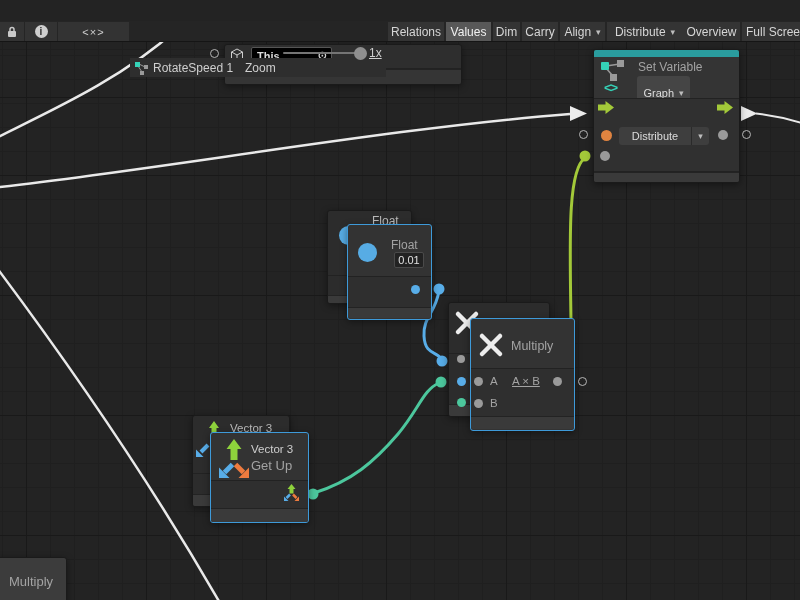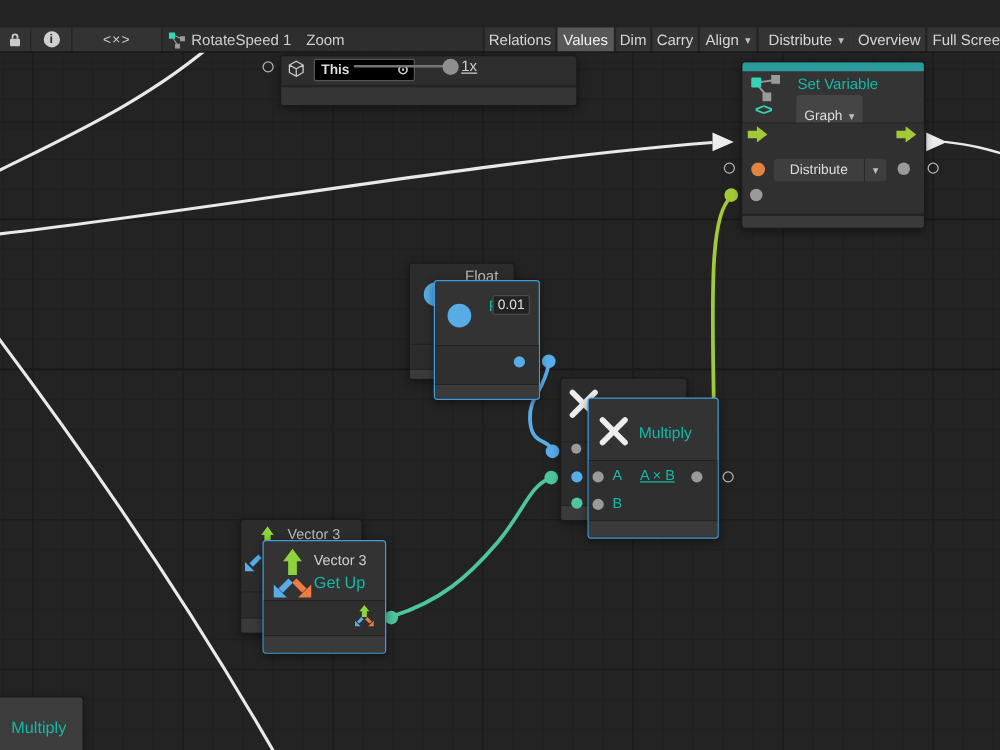--- a/index.html
+++ b/index.html
@@ -9,21 +9,21 @@
   
   .topbar{position:absolute;left:0;top:0;width:800px;height:21px;background:#181818;z-index:10;}
   .focusline{position:absolute;left:0;top:0;width:800px;height:2px;background:#3a76b5;}
   .tab{position:absolute;left:0;top:2px;width:112px;height:19px;background:#2d2d2d;display:flex;align-items:center;}
   .tab-label{color:#d4d4d4;font-size:12px;margin-left:4px;white-space:nowrap;}
   .winctl{position:absolute;top:2px;height:19px;color:#c3c3c3;font-size:13px;line-height:18px;text-align:center;}
   .maxbox{position:absolute;top:7px;width:9px;height:8px;border:1.5px solid #c3c3c3;}
   
   .toolbar{position:absolute;left:0;top:21px;width:800px;height:21px;background:#252525;z-index:10;border-bottom:1px solid #151515;box-sizing:border-box;}
   .seg{position:absolute;top:1px;height:19px;background:#333333;display:flex;align-items:center;justify-content:center;}
-  .seg.mid{background:#2e2e2e;justify-content:flex-start;}
+  .seg.mid{background:#2e2e2e;justify-content:flex-start;margin-top:36px;}
   .tbtxt{color:#cfcfcf;font-size:12px;white-space:nowrap;}
   .tbtn{position:absolute;top:1px;height:19px;background:#343434;color:#d6d6d6;font-size:12px;
         display:flex;align-items:center;justify-content:center;white-space:nowrap;overflow:hidden;}
   .tbtn.active{background:#585858;color:#f0f0f0;}
   .dd-arrow{font-size:9px;color:#bdbdbd;margin-left:5px;}
   .slider-track{position:absolute;left:283px;top:31px;width:74px;height:2px;background:#757575;border-radius:1px;}
   .slider-handle{position:absolute;left:354px;top:26px;width:13px;height:13px;border-radius:50%;background:#8f8f8f;}
   
   .canvas{position:absolute;left:0;top:42px;width:800px;height:558px;background-color:#232323;z-index:0;
     background-image:
@@ -34,21 +34,21 @@
     background-position:26px 0,0 56px,2px 0,0 8px;}
   #wires{position:absolute;left:0;top:0;width:800px;height:600px;z-index:1;pointer-events:none;}
   
   .node{position:absolute;background:#2f2f2f;border:1px solid #1a1a1a;border-radius:3px;
         box-shadow:0 2px 7px rgba(0,0,0,.4);}
   .node.back{background:#2c2c2c;z-index:2;}
   .node.front{z-index:3;}
   .node.sel{border:1.5px solid #3e9ad9;}
   .nfoot{position:absolute;left:0;right:0;background:#3a3a3a;border-top:1px solid #232323;border-radius:0 0 2px 2px;}
   .nsep{position:absolute;left:0;right:0;height:1px;background:#222222;}
-  .ntitle{position:absolute;color:#14b8a6;font-size:12px;white-space:nowrap;}
+  .ntitle{position:absolute;color:#a3a3a3;font-size:12px;white-space:nowrap;}
   .ntitle.dim{color:#b9b9b9;}
   .nbody-dark{position:absolute;left:0;right:0;background:#2e2e2e;}
   .field{position:absolute;background:#000000;border:1px solid #555;border-radius:2px;color:#dcdcdc;
          font-size:11px;display:flex;align-items:center;font-weight:bold;}
   .valbox{position:absolute;background:#222;border:1px solid #4a4a4a;border-radius:2px;color:#e0e0e0;
           font-size:11px;display:flex;align-items:center;justify-content:center;}
   .ddbox{position:absolute;background:#454545;border-radius:3px;color:#ddd;font-size:11px;
          display:flex;align-items:center;justify-content:center;}
   .port{position:absolute;border-radius:50%;z-index:4;}
   .ring{position:absolute;width:7px;height:7px;border:1.5px solid #b5b5b5;border-radius:50%;z-index:4;}
@@ -153,21 +153,21 @@
     <div class="ddbox" style="left:98px;top:77px;width:17px;height:18px;background:#3e3e3e;border-radius:0 3px 3px 0;">
       <span class="dd-arrow" style="margin:0;">▾</span>
     </div>
     <div class="nsep" style="top:121px;"></div>
     <div class="nfoot" style="top:122px;height:9px;"></div>
   </div>
 
   <div class="node front sel" style="left:347px;top:224px;width:83px;height:94px;background:#333333;">
     <div class="abs" style="left:10px;top:18px;width:19px;height:19px;border-radius:50%;background:#57ace4;"></div>
     <span class="ntitle" style="left:43px;top:13px;">Float</span>
-    <div class="valbox" style="left:46px;top:11px;width:28px;height:14px;">
+    <div class="valbox" style="left:46px;top:27px;width:28px;height:14px;">
       <span>0.01</span>
     </div>
     <div class="nsep" style="top:51px;"></div>
     <div class="nbody-dark" style="top:52px;height:30px;background:#2f2f2f;"></div>
     <div class="nfoot" style="top:82px;height:10px;"></div>
   </div>
 
   <div class="node front sel" style="left:470px;top:318px;width:103px;height:111px;background:#333333;">
     <svg class="abs" style="left:7px;top:11px;" width="26" height="30" viewBox="0 0 26 30">
       <line x1="4" y1="6" x2="22" y2="24" stroke="#ededed" stroke-width="4.5" stroke-linecap="round"></line>

